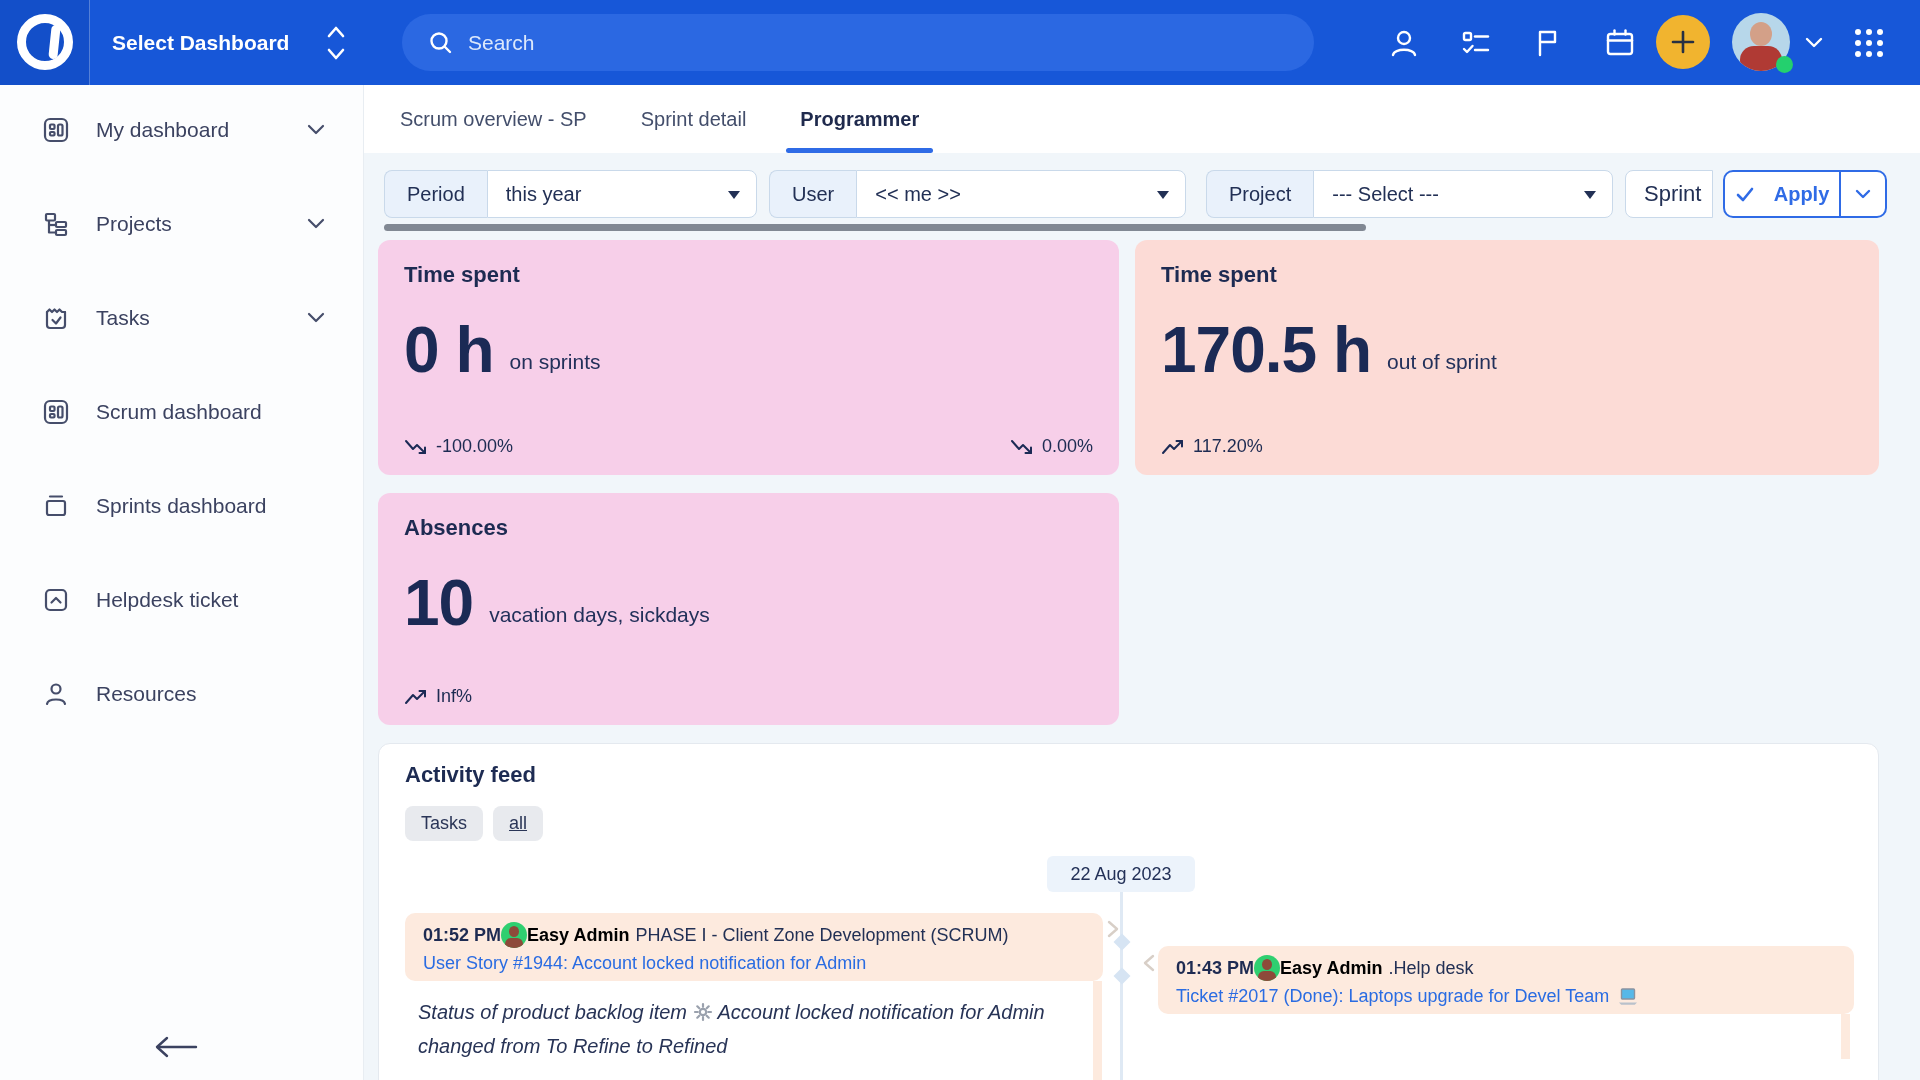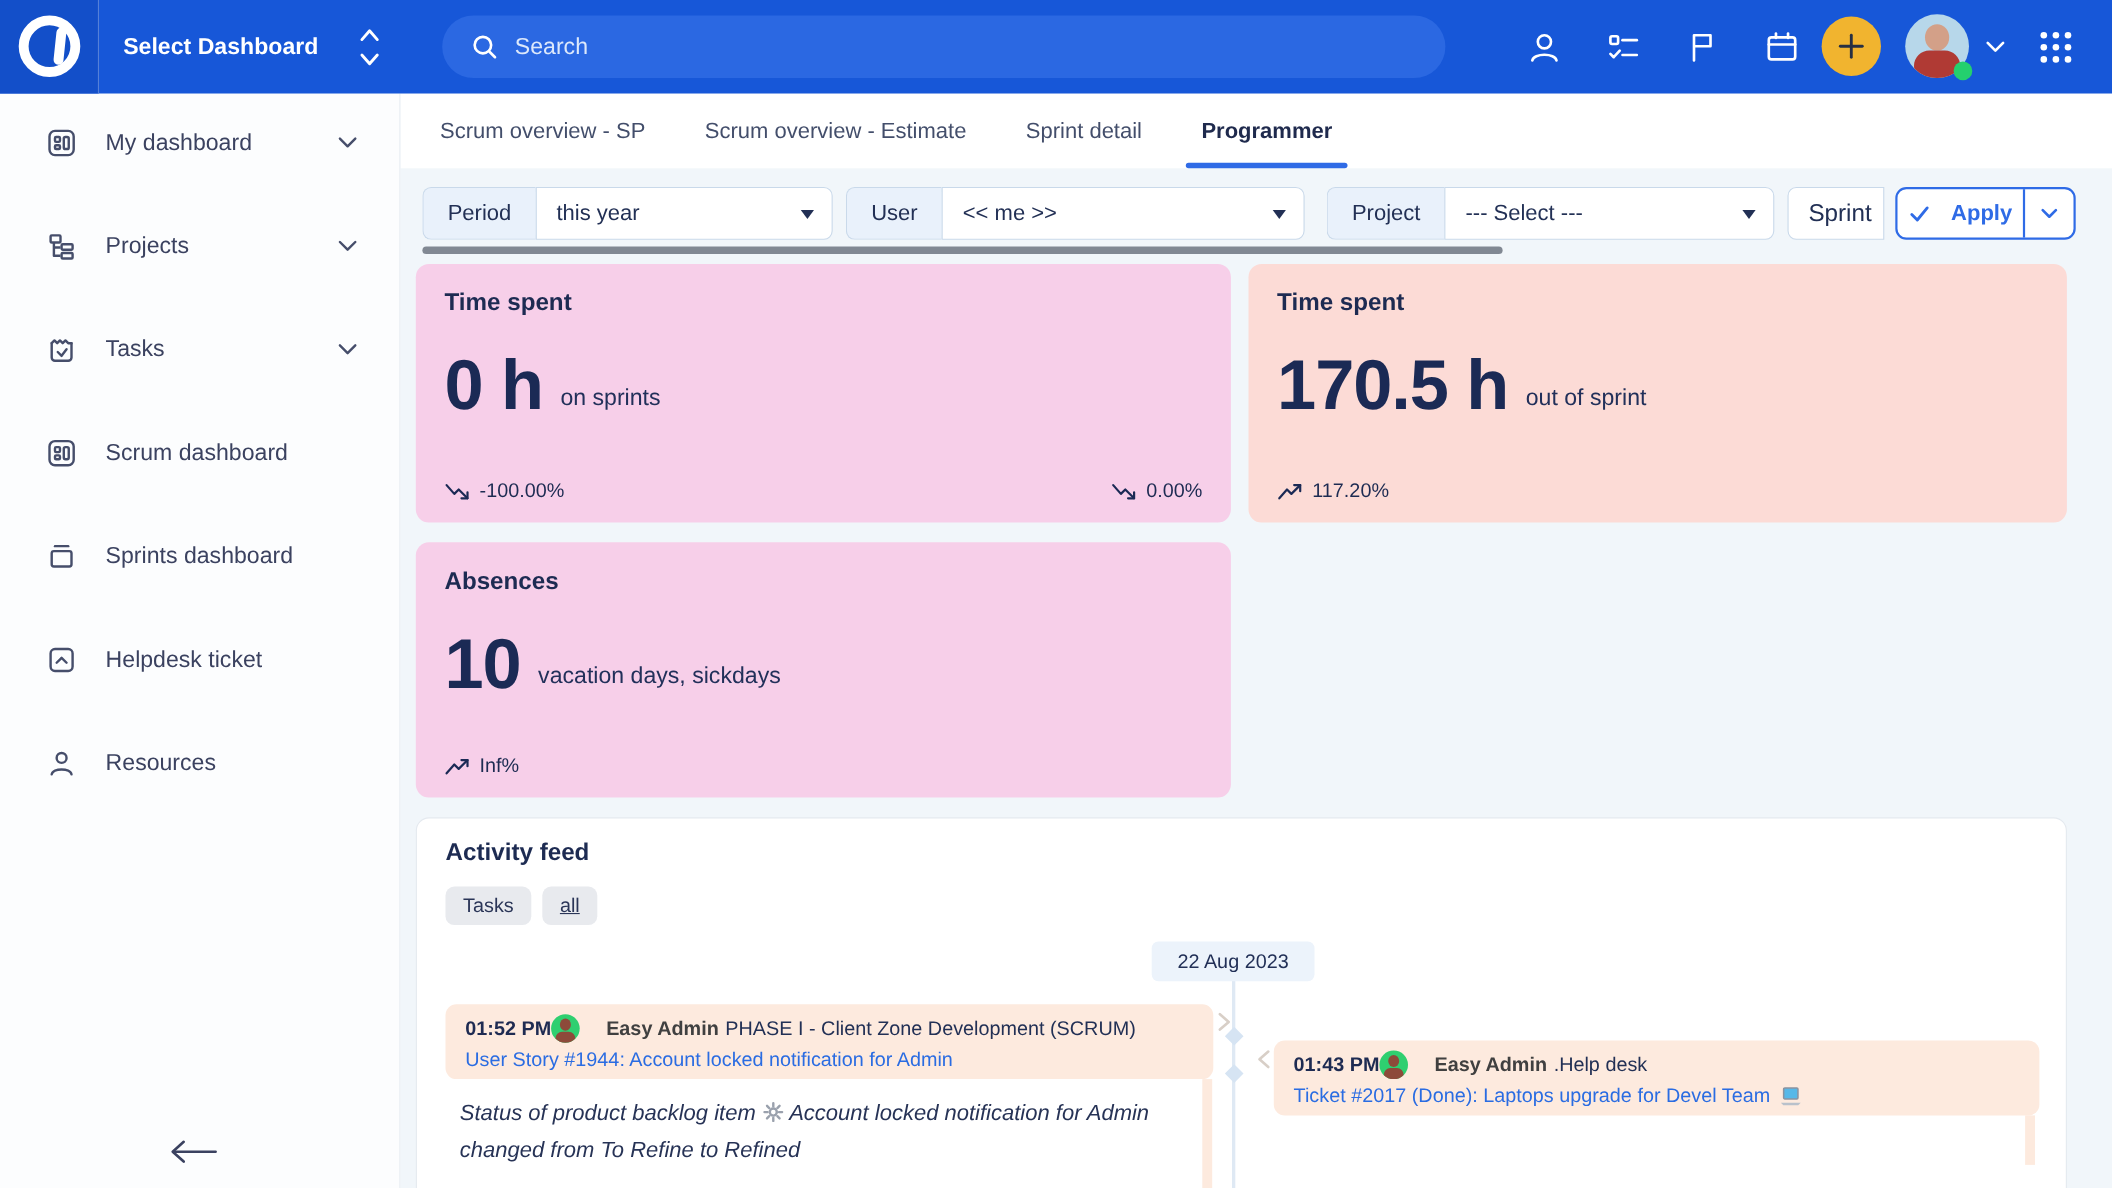--- a/index.html
+++ b/index.html
@@ -69,21 +69,21 @@
   .chip.underline { text-decoration:underline; font-weight:500; }
   .timeline { position:absolute; left:741px; top:146px; bottom:0; width:3px; background:#dfe9f4; }
   .diamond { position:absolute; width:12px; height:12px; background:#d6e4f3; transform:rotate(45deg); }
   .datebadge { position:absolute; left:668px; top:112px; width:148px; height:36px; background:#ecf3fb; border-radius:6px; display:flex; align-items:center; justify-content:center; font-size:18px; color:#223057; }
   .entry-head { position:absolute; height:68px; background:#fdeade; border-radius:10px; padding:9px 18px; z-index:2; }
   .eh-line1 { display:flex; align-items:center; }
   .eh-time { font-size:18px; font-weight:600; color:#1e2b52; }
   .mini-av { width:26px; height:26px; border-radius:50%; background:#2fcf70; position:relative; overflow:hidden; flex:0 0 26px; }
   .mini-av .mh { position:absolute; left:8px; top:4px; width:10px; height:11px; border-radius:50%; background:#8d4a3a; }
   .mini-av .mb { position:absolute; left:4px; top:16px; width:18px; height:12px; border-radius:8px; background:#8d4a3a; }
-  .eh-user { font-size:18px; font-weight:700; color:#404040; cursor:pointer;margin-left:24px; }
+  .eh-user { font-size:18px; font-weight:700; color:#000000; cursor:pointer; }
   .eh-ctx { font-size:18px; font-weight:500; color:#223055; margin-left:6px; }
   .eh-link { margin-top:5px; font-size:18px; font-weight:400; color:#2a6ce2; cursor:pointer; display:flex; align-items:center; gap:8px; }
   .entry-body { position:absolute; background:#fff; border-right:9px solid #fdeade; z-index:1; font-style:italic; font-size:20px; color:#273356; line-height:34px; padding:14px 20px 0 8px; }
   .tl-chev { position:absolute; z-index:3; }
 
   .gear { display:inline-block; vertical-align:-3px; }
 </style>
 </head>
 <body>
 
@@ -224,21 +224,20 @@
     </div>
   </div>
   <svg class="collapse-btn" width="50" height="26" viewBox="0 0 50 26" fill="none" stroke="#3b4260" stroke-width="2.4" stroke-linecap="round" stroke-linejoin="round">
     <path d="M46 13H8"></path>
       <path d="M17 4l-10 9 10 9"></path>
   </svg>
 </div>
 
 <div class="tabrow">
   <div class="tab">Scrum overview - SP</div>
-  <div class="tab">Scrum overview - Estimate</div>
   <div class="tab">Sprint detail</div>
   <div class="tab active">Programmer</div>
 </div>
 
 <div class="fgroup" style="left:384px">
   <div class="flabel">Period</div>
   <div class="fselect" style="width:270px">
     <span>this year</span>
     <span class="caret"></span>
   </div>

